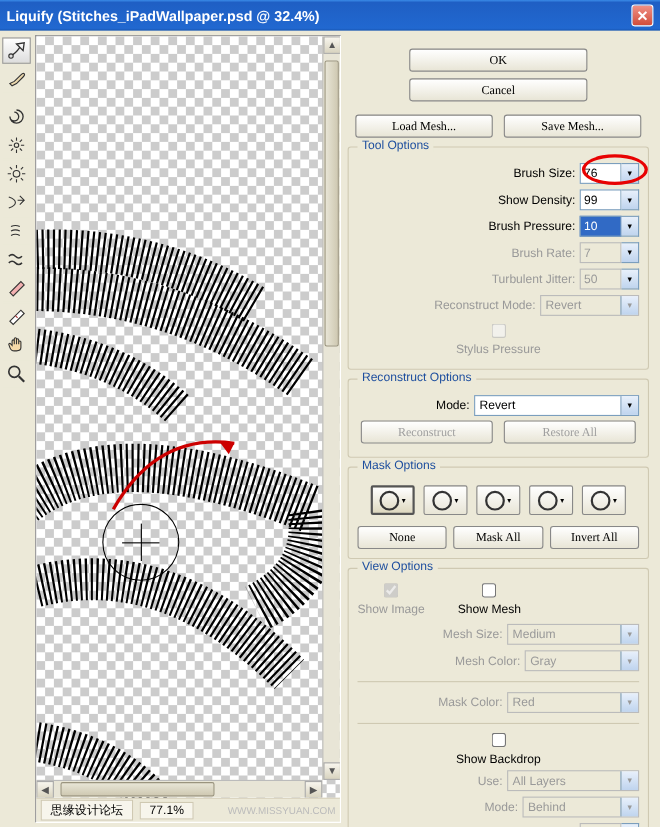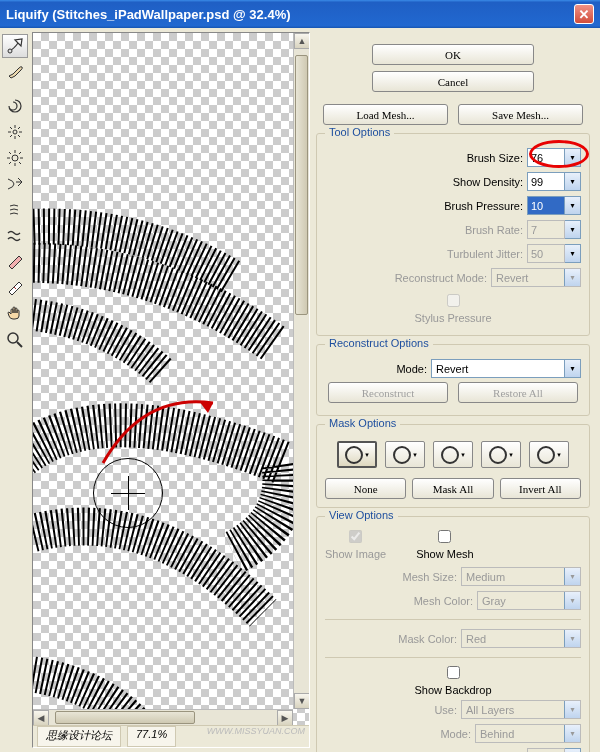--- a/index.html
+++ b/index.html
@@ -81,22 +81,22 @@
   background:#e8e5d6; border-top:1px solid #bbb;
 }
 .scroll-arrow {
   width:16px; height:16px; background:linear-gradient(#f8f6ee,#d8d3bf);
   border:1px solid #aaa; display:flex; align-items:center; justify-content:center; font-size:9px; color:#555;
 }
 .scroll-v .thumb { position:absolute; left:1px; right:1px; top:22px; height:260px; background:linear-gradient(to right,#e8e5d6,#cfc9b2); border:1px solid #9a947e; border-radius:2px;}
 .scroll-h .thumb { position:absolute; top:1px; bottom:1px; left:22px; width:140px; background:linear-gradient(#e8e5d6,#cfc9b2); border:1px solid #9a947e; border-radius:2px;}
 .status-bar {
   height:22px; background:#ece9d8; border-top:1px solid #cfc9b2;
-  display:flex; 
-  padding:0 4px; gap:6px; font-size:11px;font-style:italic;
+  display:flex; align-items:center;
+  padding:0 4px; gap:6px; font-size:11px;
 }
 .status-seg { border:1px solid #cfc9b2; padding:1px 8px; background:#f7f5ec; text-align:center;}
 .right-panel {
   flex:1;
   padding: 6px 10px 6px 6px;
   overflow-y:auto;
 }
 .btn {
   height: 21px;
   min-width: 90px;

